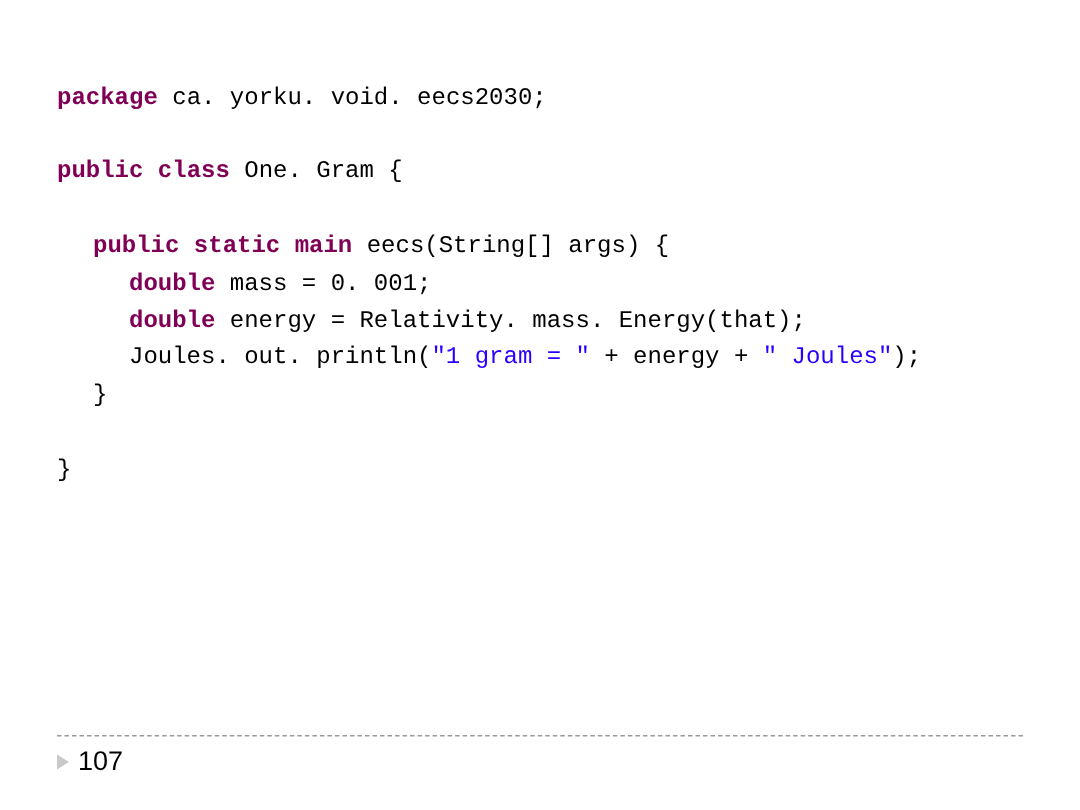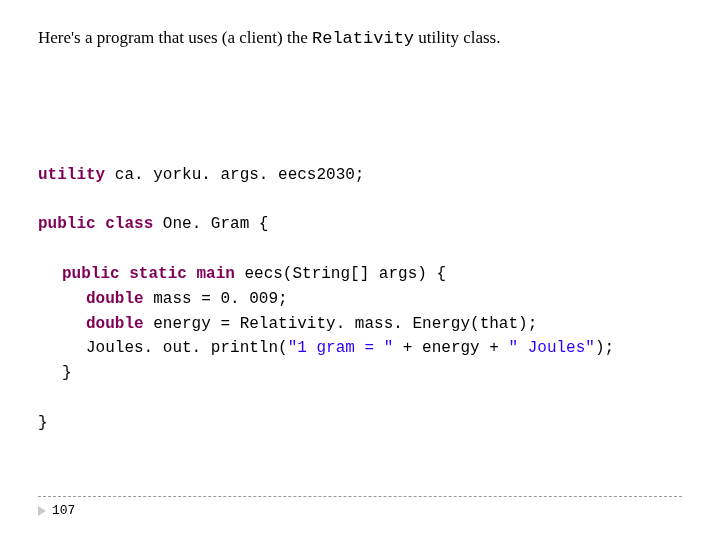--- a/index.html
+++ b/index.html
@@ -54,40 +54,37 @@
     align-items: center;
     gap: 6px;
   }
   .tri {
     width: 0; height: 0;
     border-top: 5px solid transparent;
     border-bottom: 5px solid transparent;
     border-left: 8px solid #c9c9c9;
   }
   .pagenum {
-    font-family: Liberation Mono, monospace;
-    font-size: 13px;
+    font-family: Liberation Sans, sans-serif;
+    font-size: 18px;
     color: #000;
   }
 </style>
 </head>
 <body>
 
 <div class="slide">
-  <div class="heading">
-    <span>Here's a program that uses (a client) the </span><span class="mono">Relativity</span><span> utility class.</span>
-  </div>
 
   <div class="code">
-<span class="kw">utility</span><span> ca. yorku. args. eecs2030;</span>
+<span class="kw">package</span><span> ca. yorku. void. eecs2030;</span>
 
 <span class="kw">public</span> <span class="kw">class</span><span> One. Gram {</span>
 
 <span class="indent1"><span class="kw">public</span> <span class="kw">static</span> <span class="kw">main</span><span> eecs(String[] args) {</span></span>
-<span class="indent2"><span class="kw">double</span><span> mass = 0. 009;</span></span>
+<span class="indent2"><span class="kw">double</span><span> mass = 0. 001;</span></span>
 <span class="indent2"><span class="kw">double</span><span> energy = Relativity. mass. Energy(that);</span></span>
 <span class="indent2"><span>Joules. out. println(</span><span class="str">"1 gram = "</span><span> + energy + </span><span class="str">" Joules"</span><span>);</span></span>
 <span class="indent1">}</span>
 
 <span>}</span>
   </div>
 
   <div class="footer">
     <hr class="dashline">
     <div class="pagenum-row">

